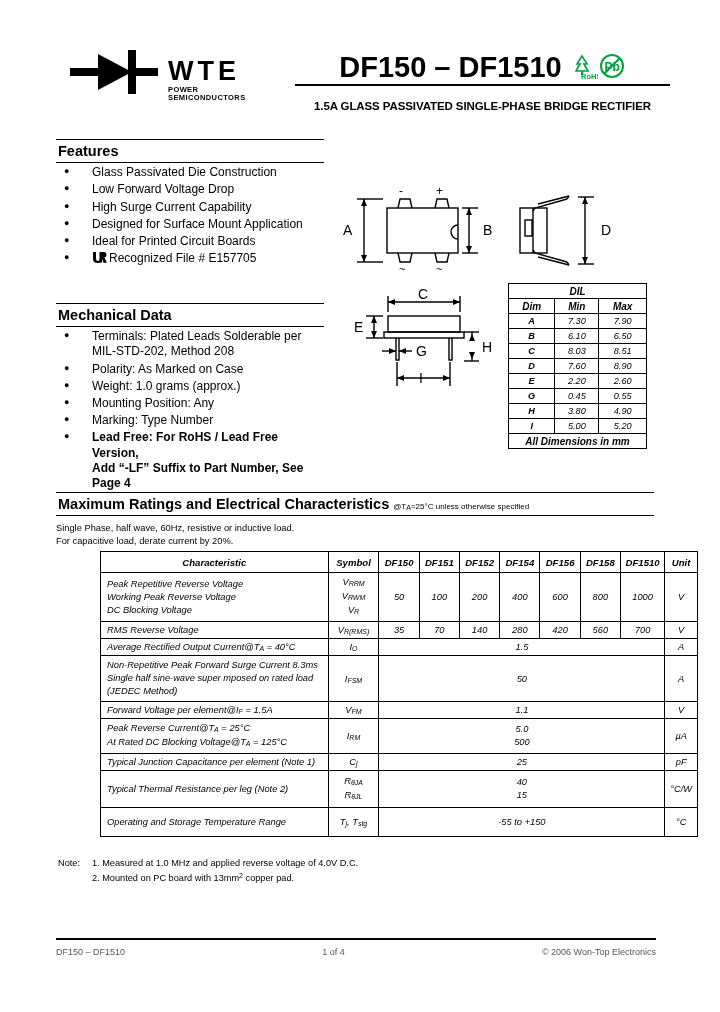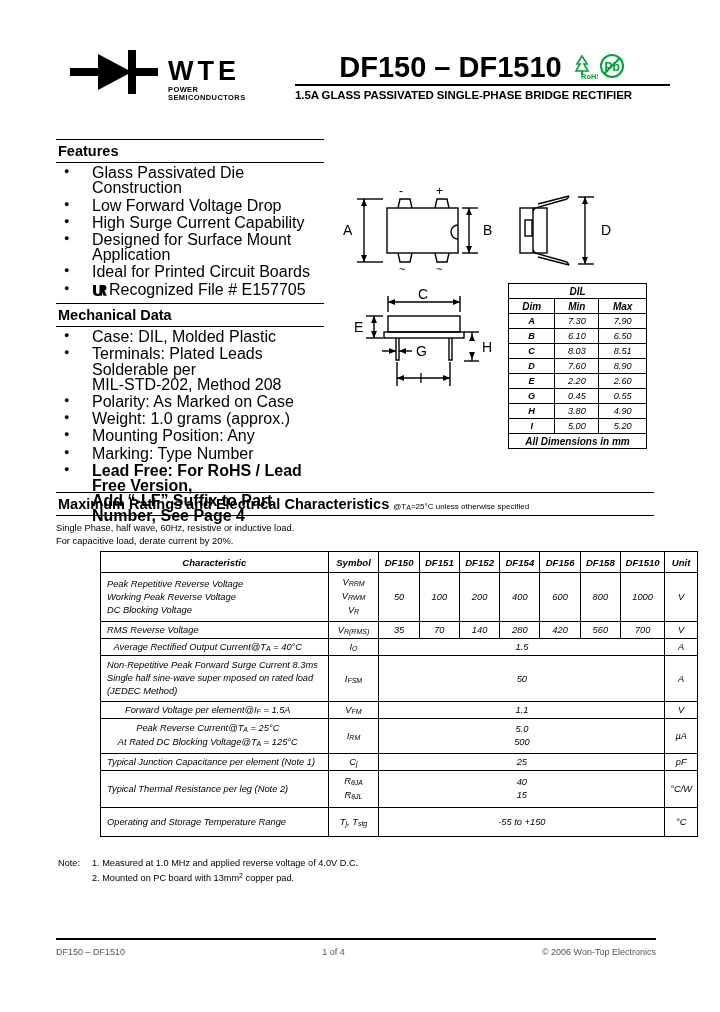--- a/index.html
+++ b/index.html
@@ -11,30 +11,30 @@
   .logo{position:absolute;left:20px;top:12px;width:180px;height:60px;}
   .logo-sym{position:absolute;left:0;top:8px;width:96px;height:44px;}
   .logo-wte{position:absolute;left:98px;top:16px;font-size:27px;font-weight:bold;letter-spacing:4px;line-height:1;}
   .logo-sub{position:absolute;left:98px;top:44px;font-size:7.5px;font-weight:bold;letter-spacing:.4px;line-height:1;}
 
   .title-block{position:absolute;left:245px;top:0;width:375px;}
   .title-row{display:flex;align-items:flex-end;justify-content:center;height:52px;}
   .part-title{font-size:29px;font-weight:bold;letter-spacing:0px;line-height:1;}
   .eco{display:flex;align-items:center;margin-left:10px;margin-bottom:2px;}
   .title-rule{border-bottom:2.5px solid #000;margin-top:2px;}
-  .subtitle{font-size:11.5px;font-weight:bold;letter-spacing:-0.1px;padding-top:3px;}
+  .subtitle{text-align:center;font-size:11.5px;font-weight:bold;letter-spacing:-0.1px;padding-top:14px;}
 
   
   .sec{position:absolute;}
   .sec-hd{font-size:14.5px;font-weight:bold;border-top:1.6px solid #000;border-bottom:1.6px solid #000;padding:2px 0 2px 2px;line-height:1.25;}
   .sec-hd-wide{font-size:14.5px;font-weight:bold;border-top:1.6px solid #000;border-bottom:1.6px solid #000;padding:2px 0 2px 2px;line-height:1.25;}
   .sec-hd-wide .cond{font-size:8px;font-weight:normal;}
 
   ul.bul{list-style:none;margin:0;padding:0;}
-  ul.bul li{position:relative;padding-left:36px;font-size:16px;line-height:15.2px;margin-top:2px;}
+  ul.bul li{position:relative;padding-left:36px;font-size:12px;line-height:15.2px;margin-top:2px;}
   ul.bul li:before{content:"\25CF";position:absolute;left:8px;top:-1px;font-size:9px;}
   ul.bul li.nb:before{content:"";}
   ul.bul li.bold{font-weight:bold;}
 
   
   .draw{position:absolute;}
 
   
   table{border-collapse:collapse;font-style:italic;}
   .dil{position:absolute;left:508px;top:283px;width:139px;font-size:9.2px;border:1.4px solid #000;}
@@ -50,21 +50,21 @@
   .rt{position:absolute;left:56px;top:551px;width:598px;font-size:9.3px;border:1.6px solid #000;margin-left:44px;}
   .rt td{border:1px solid #000;padding:3px 3px;vertical-align:middle;}
   .rt .hrow td{font-weight:bold;text-align:center;font-size:9.6px;height:18px;padding:1px 1px;}
   .rt .ch{text-align:left;padding-left:6px;}
   .rt .sym{text-align:center;}
   .rt .val{text-align:center;}
   .rt .unit{text-align:center;}
   .nb-r{border-right:none !important;}
   .sub{font-size:7px;vertical-align:-1px;}
   .sup{font-size:7px;vertical-align:3px;}
-  .cellrow{display:flex;justify-content:center;}
+  .cellrow{display:flex;justify-content:flex-start;}
 
   
   .notes{position:absolute;left:58px;top:857px;font-size:9.2px;line-height:12.5px;}
   .notes .lbl{display:inline-block;width:34px;}
   .notes .n2{padding-left:34px;}
 
   .footer{position:absolute;left:56px;top:938px;width:600px;}
   .footer-rule{border-top:2.2px solid #000;}
   .footer-row{display:flex;justify-content:space-between;font-size:9px;color:#555;padding-top:7px;}
 </style>
@@ -122,21 +122,20 @@
           <path d="M1 0 L4 0 L4 7 Q4 9 6 9 Q7.5 9 7.5 7 L7.5 0 L10.5 0 L10.5 7 Q10.5 11 6 11 Q1 11 1 7 Z" fill="#000"></path>
           <path d="M8.5 0 L11.5 0 Q14.5 0 14.5 3 Q14.5 5 12.5 5.5 L14.8 10.8 L11.6 10.8 L9.8 6 L9.8 10.8 L8.5 10.8 Z" fill="#000"></path>
         </svg><span>Recognized File # E157705</span>
       </li>
     </ul>
   </div>
 
   <div class="sec" style="left:56px;top:303px;width:268px;">
     <div class="sec-hd">Mechanical Data</div>
     <ul class="bul">
-      <li>Case: DIL, Molded Plastic</li>
       <li>Terminals: Plated Leads Solderable per</li>
       <li class="nb" style="margin-top:0;">MIL-STD-202, Method 208</li>
       <li>Polarity: As Marked on Case</li>
       <li>Weight: 1.0 grams (approx.)</li>
       <li>Mounting Position: Any</li>
       <li>Marking: Type Number</li>
       <li class="bold">Lead Free: For RoHS / Lead Free Version,</li>
       <li class="nb bold" style="margin-top:0;">Add “-LF” Suffix to Part Number, See Page 4</li>
     </ul>
   </div>

